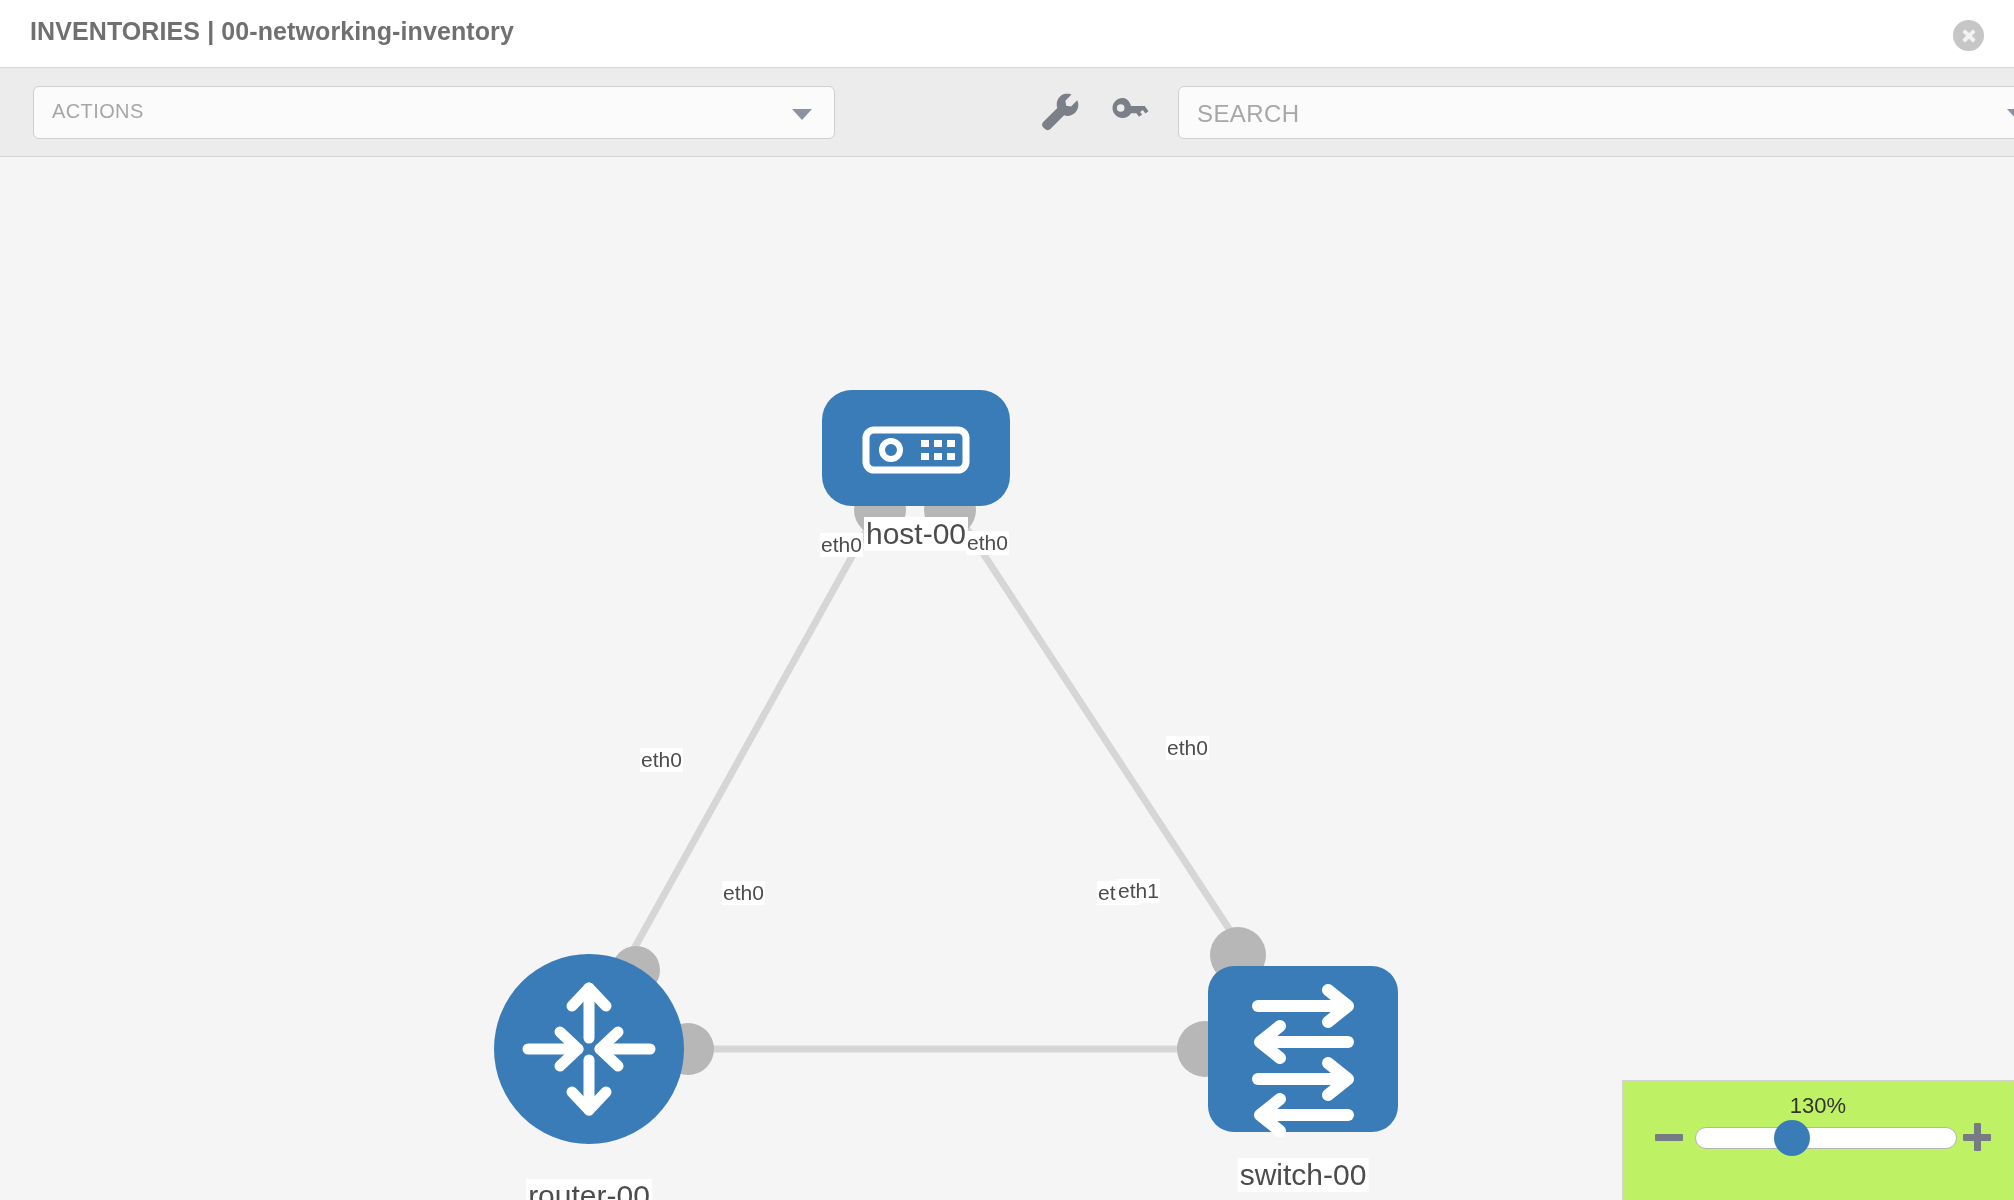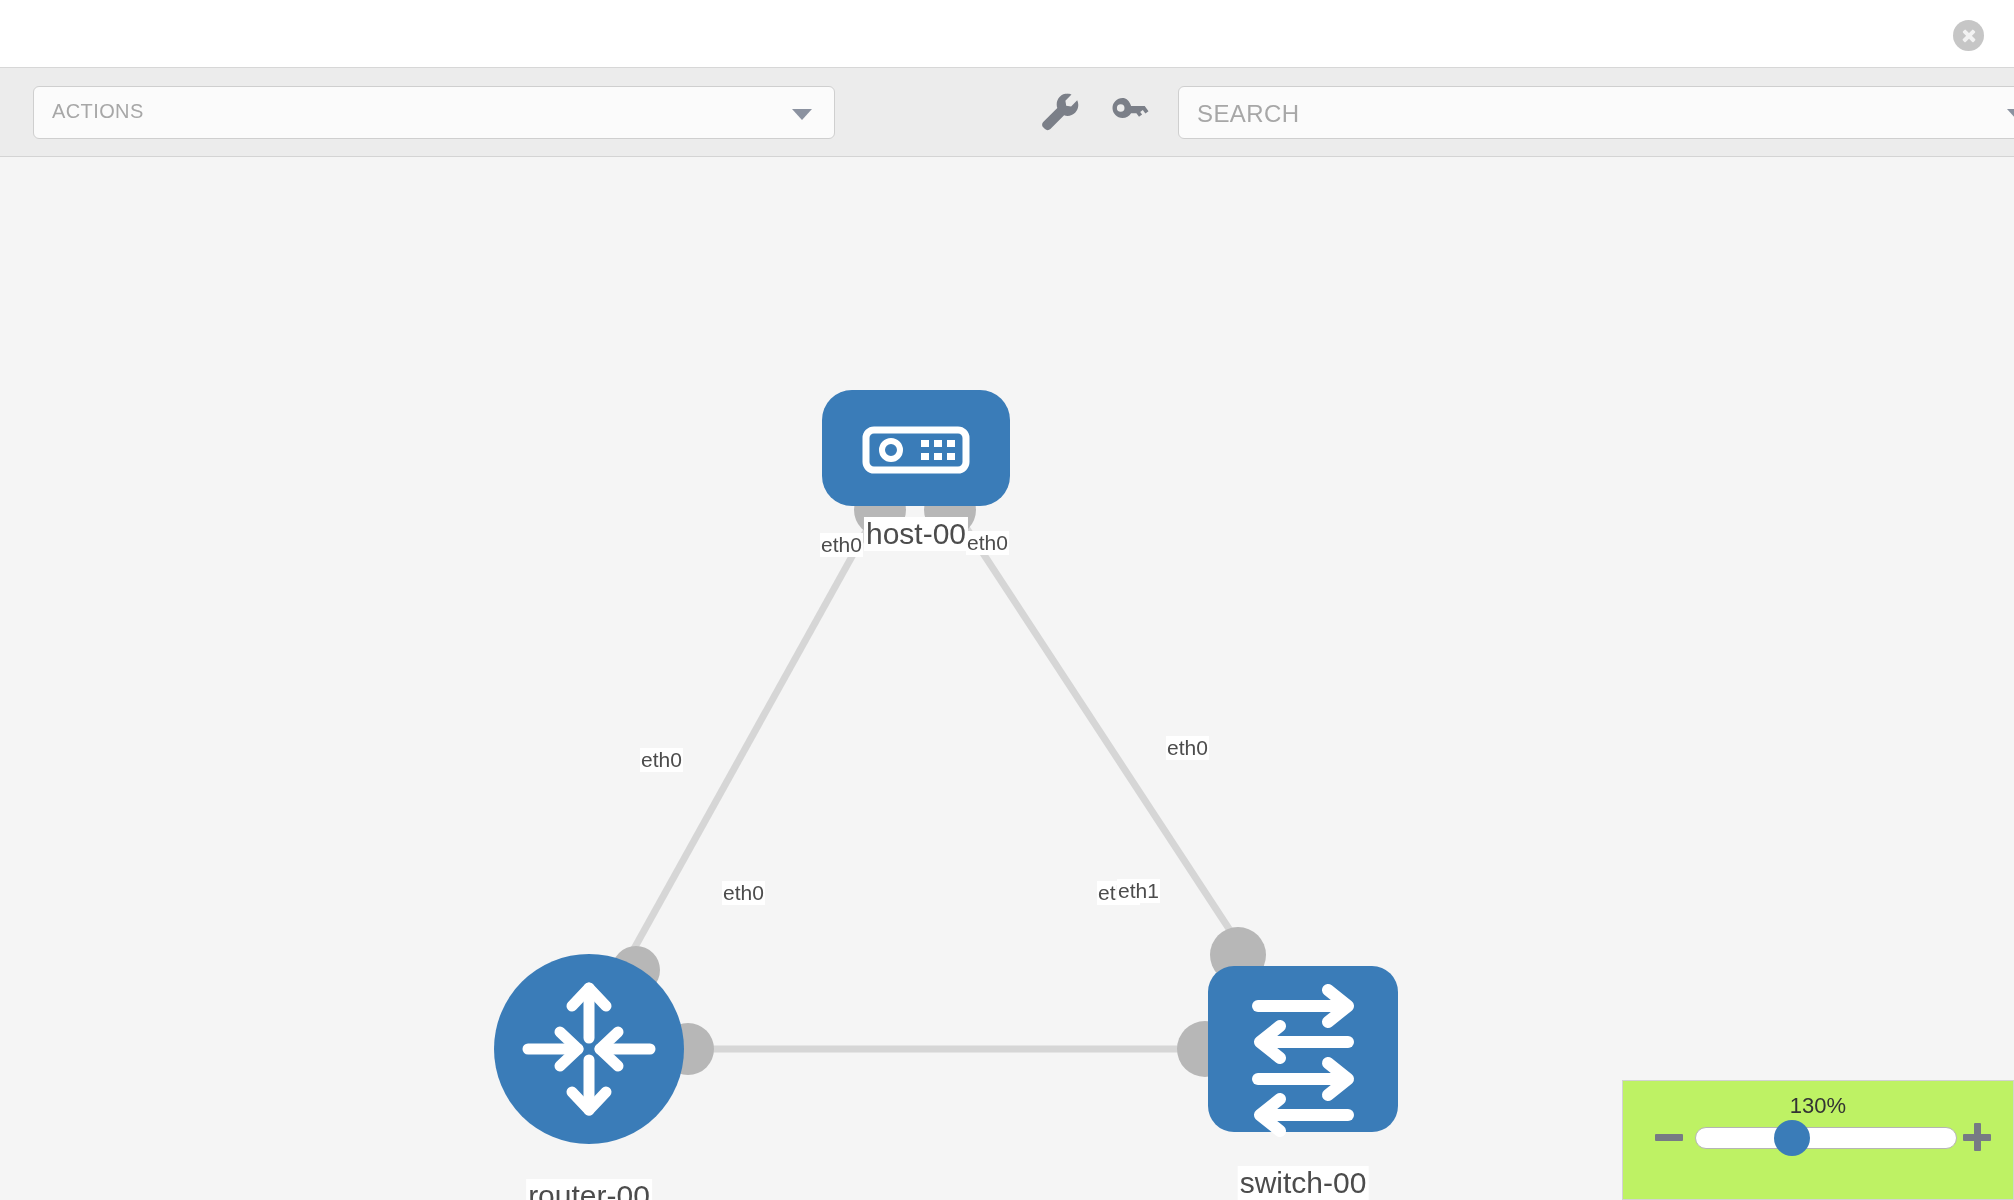--- a/index.html
+++ b/index.html
@@ -233,20 +233,21 @@
     background: #3a7cb8;
     cursor: grab;
   }
 </style>
 </head>
 <body>
 
 <div class="app">
 
   <div class="header">
+    <div class="header-title">INVENTORIES | 00-networking-inventory</div>
     <div class="close-btn"></div>
   </div>
 
   <div class="toolbar">
 
     <div class="actions-select">
       <span class="label">ACTIONS</span>
       <span class="caret"></span>
     </div>
 
@@ -335,21 +336,21 @@
           <line x1="1348" y1="957" x2="1263" y2="957"></line>
           <polyline points="1280,941 1260,957 1280,973"></polyline>
         </g>
       </g>
     </svg>
 
     <div class="node-label" style="left:916px; top:359px;">host-00</div>
 
     <div class="node-label" style="left:589px; top:1000px;margin-top:21px;">router-00</div>
 
-    <div class="node-label" style="left:1303px; top:1000px;margin-top:8px;">switch-00</div>
+    <div class="node-label" style="left:1303px; top:1000px;">switch-00</div>
 
     <div class="port-label" style="left:820px; top:375px;">eth0</div>
 
     <div class="port-label" style="left:966px; top:373px;">eth0</div>
 
     <div class="port-label" style="left:640px; top:590px;">eth0</div>
 
     <div class="port-label" style="left:1166px; top:578px;">eth0</div>
 
     <div class="port-label" style="left:722px; top:723px;">eth0</div>

